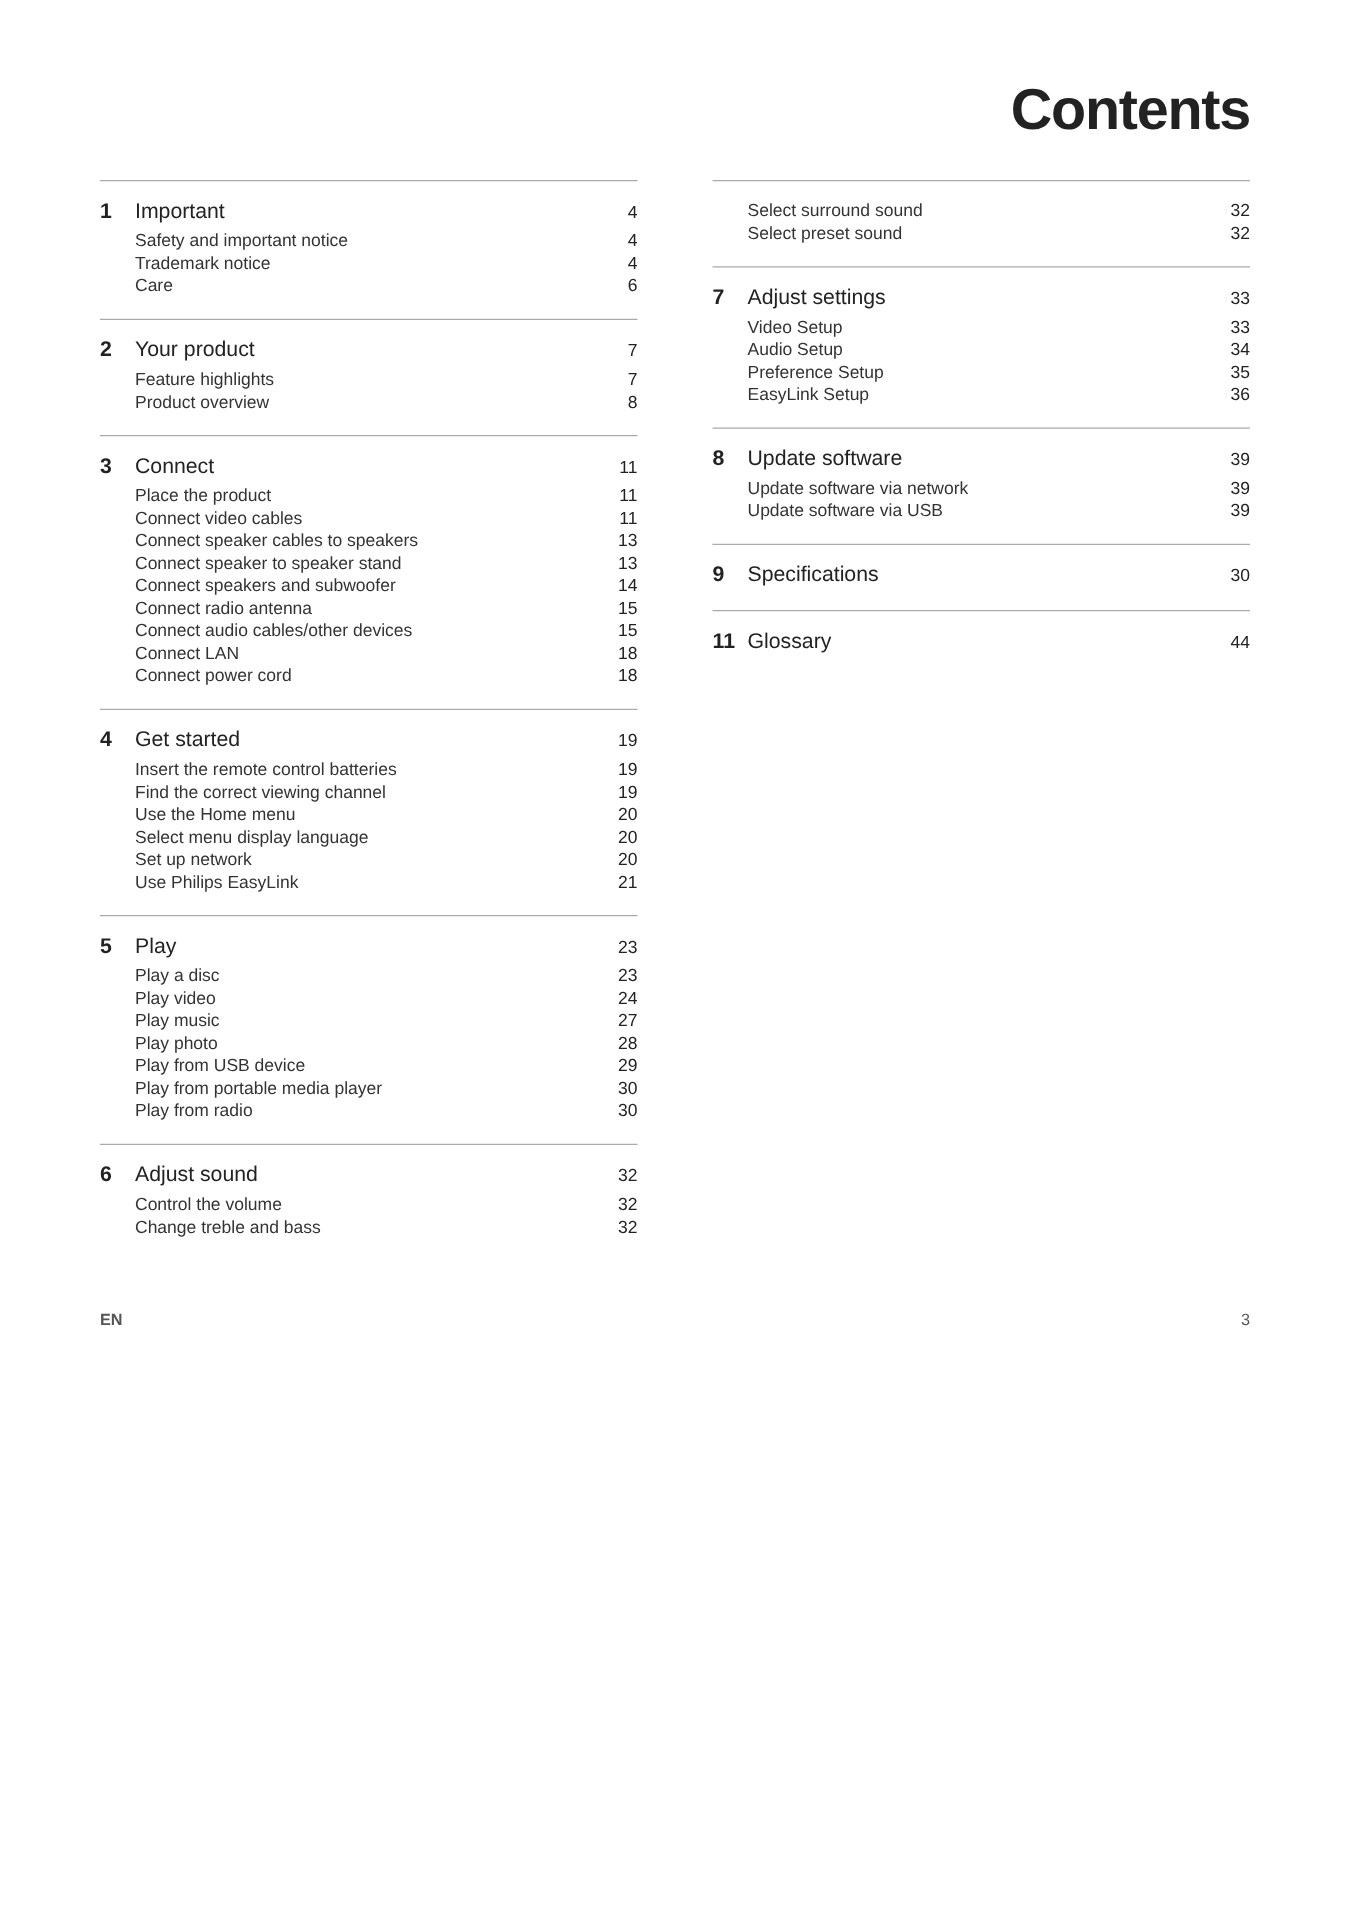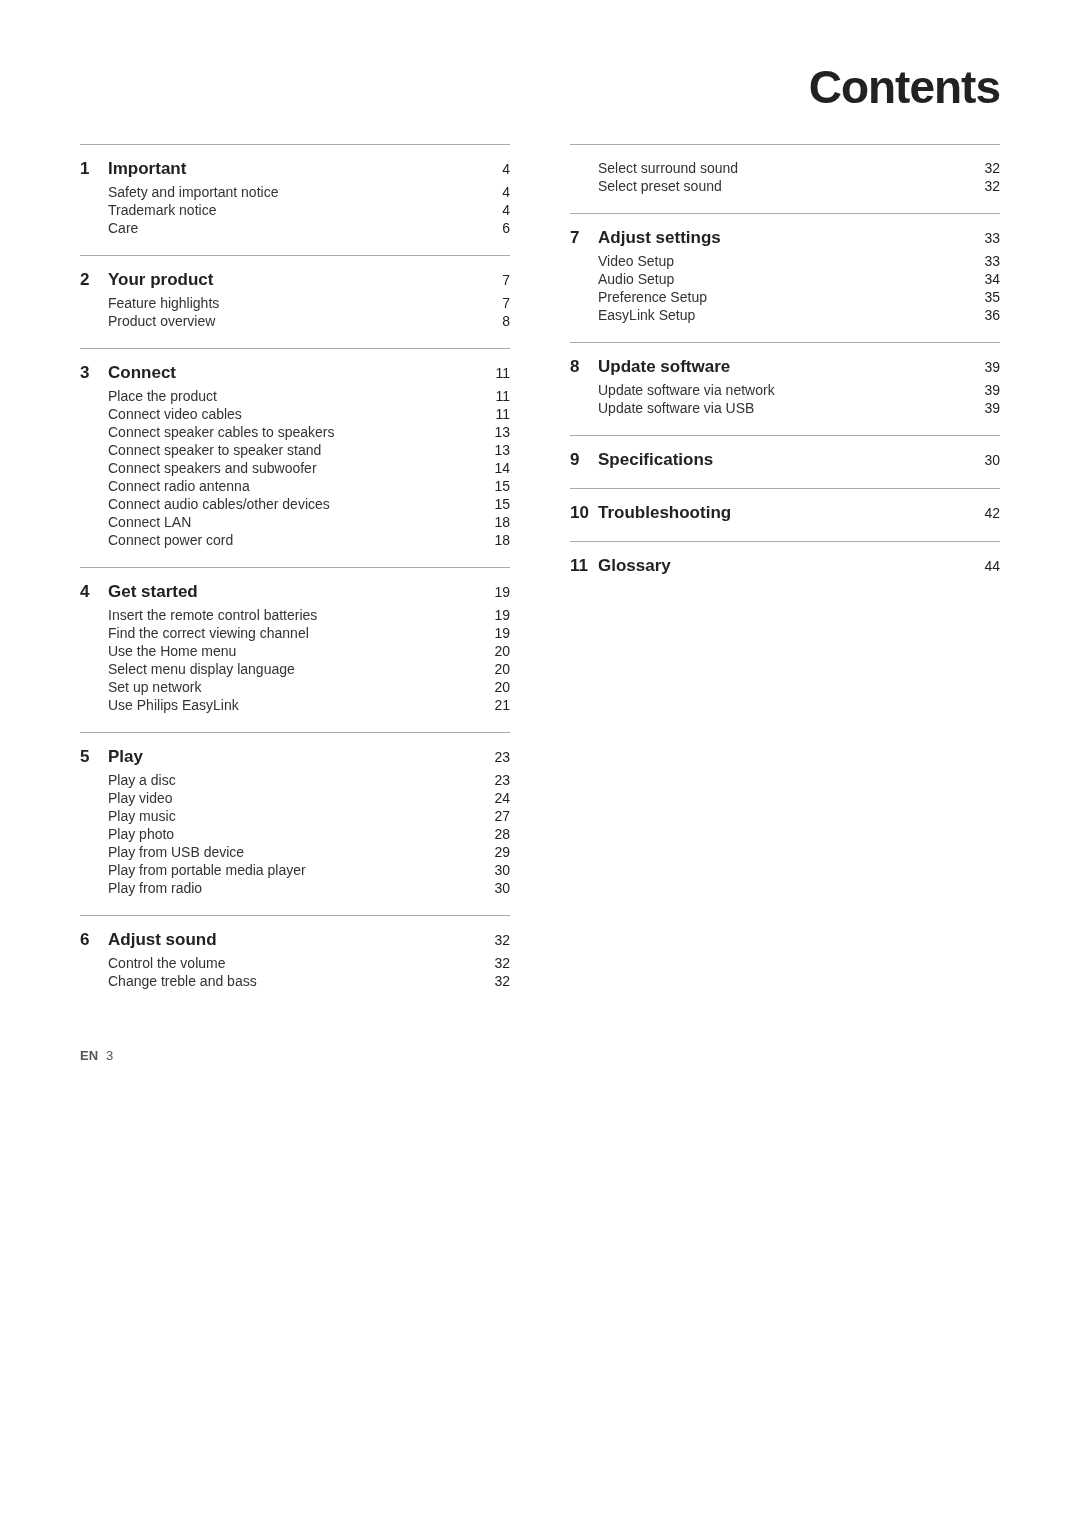--- a/index.html
+++ b/index.html
@@ -39,21 +39,21 @@
       margin-bottom: 4px;
     }
     .section-number {
       font-size: 17px;
       font-weight: bold;
       margin-right: 8px;
       min-width: 20px;
     }
     .section-title {
       font-size: 17px;
-      font-weight: bold;
+      font-weight: normal;
       flex: 1;
     }
     .section-page {
       font-size: 14px;
       color: #222;
       min-width: 28px;
       text-align: right;
     }
     .sub-item {
       display: flex;
@@ -65,21 +65,21 @@
     .sub-item-label {
       flex: 1;
     }
     .sub-item-page {
       min-width: 28px;
       text-align: right;
       color: #222;
     }
     .footer-row {
       display: flex;
-      justify-content: flex-start;
+      justify-content: space-between;
       align-items: center;
       margin-top: 40px;
       font-size: 13px;
       color: #555;
     }
     .footer-lang {
       font-weight: bold;
       margin-right: 8px;
     }
     .footer-page {
@@ -324,29 +324,20 @@
           <div style="display: flex; flex: 1 1 0%;">
             <span class="section-number">9</span>
             <span class="section-title">Specifications</span>
           </div>
           <span class="section-page">30</span>
         </div>
       </div>
       <div class="section">
         <div class="section-header">
           <div style="display: flex; flex: 1 1 0%;">
-            <span class="section-number">10</span>
-            <span class="section-title">Troubleshooting</span>
-          </div>
-          <span class="section-page">42</span>
-        </div>
-      </div>
-      <div class="section">
-        <div class="section-header">
-          <div style="display: flex; flex: 1 1 0%;">
             <span class="section-number">11</span>
             <span class="section-title">Glossary</span>
           </div>
           <span class="section-page">44</span>
         </div>
       </div>
     </div>
 </div>
 
 <div class="footer-row">

